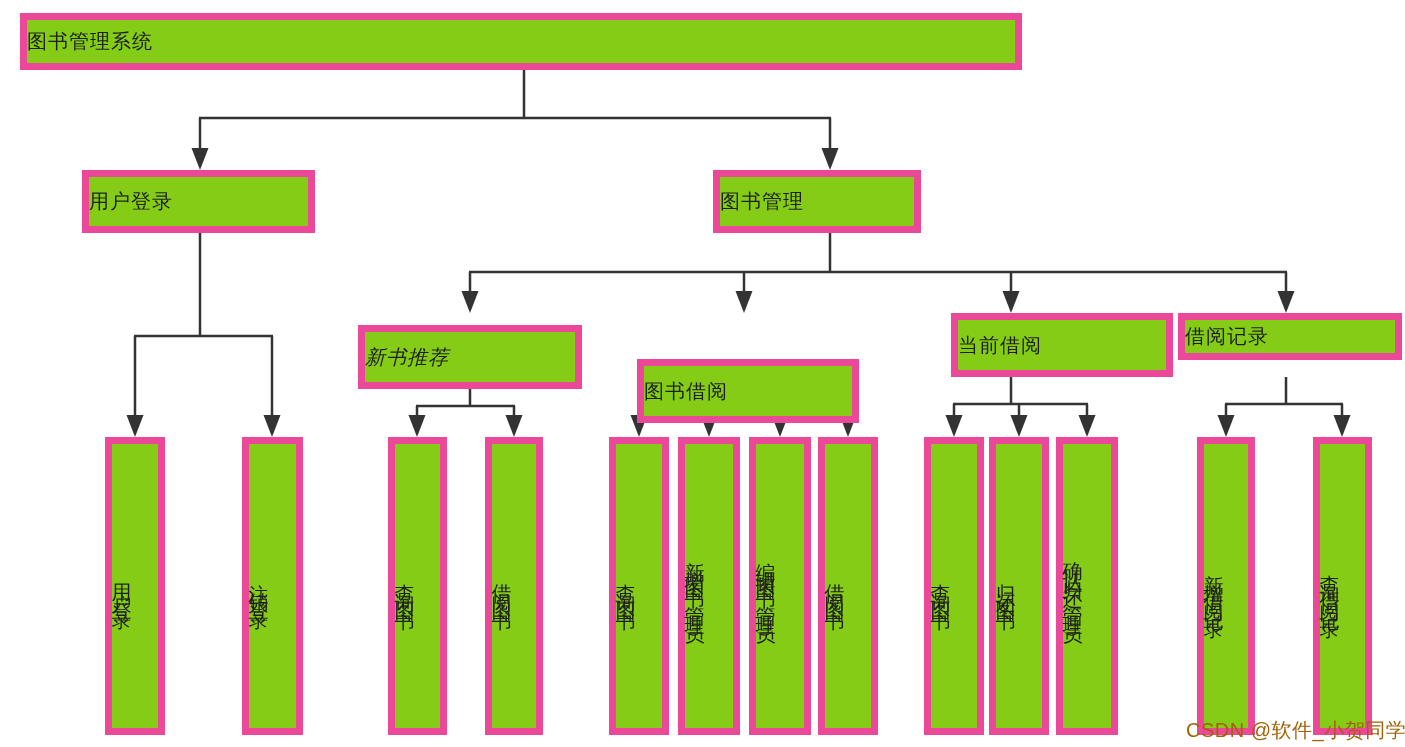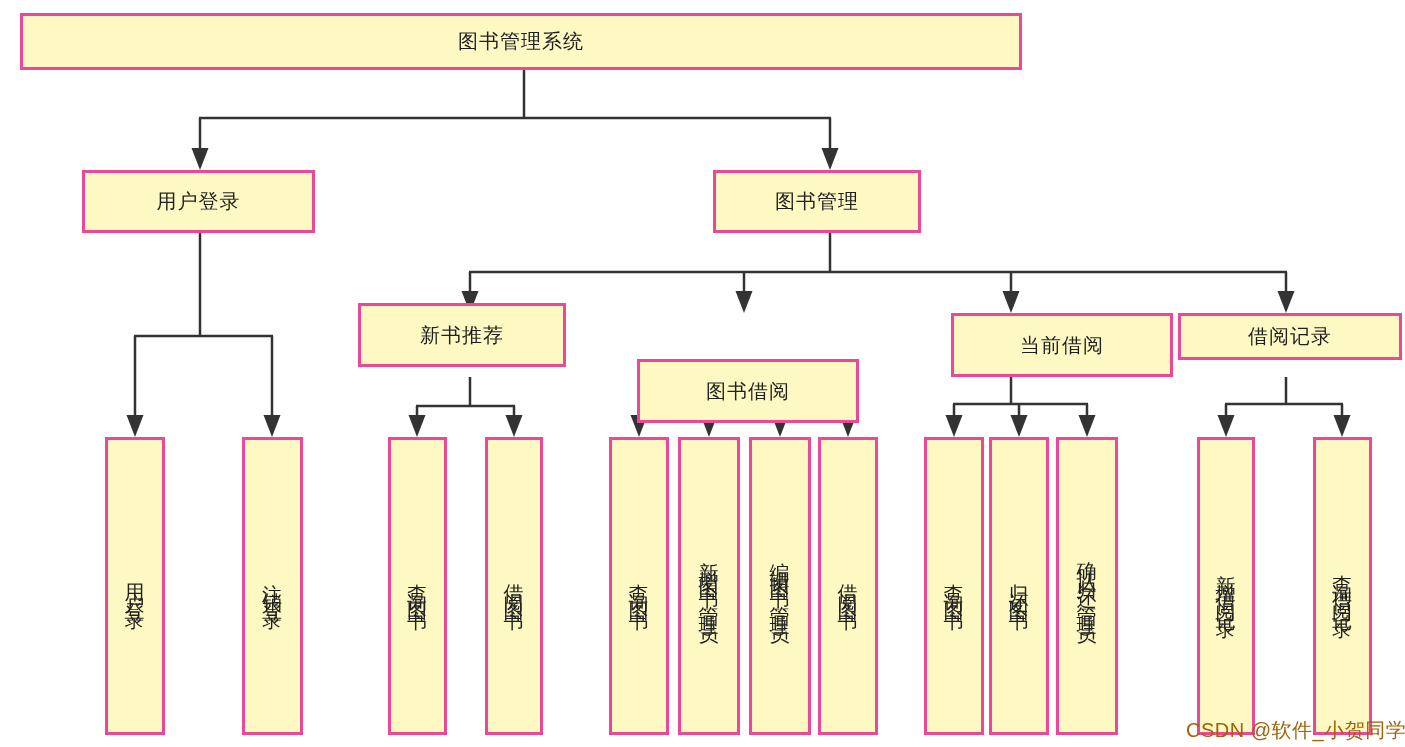--- a/index.html
+++ b/index.html
@@ -2,32 +2,32 @@
 <html><head>
 <meta charset="utf-8">
 <style>
   html,body{margin:0;padding:0;background:#fff;}
   #stage{
     position:relative;width:1405px;height:747px;background:#fff;overflow:hidden;
     font-family:"Liberation Sans","DejaVu Sans",sans-serif;
   }
   #wires{position:absolute;left:0;top:0;width:1405px;height:747px;}
   .node{
-    position:absolute;box-sizing:border-box;background:#fef9c3;
-    border:3px solid #ec4899;display:flex;align-items:center;justify-content:center;
+    position:absolute;box-sizing:border-box;background:#84cc16;
+    border:7px solid #ec4899;display:flex;align-items:center;
     color:#1f1f1f;font-size:20px;letter-spacing:1px;
   }
   .leaf span{
     writing-mode:vertical-rl;text-orientation:mixed;
     font-size:20px;letter-spacing:9px;line-height:1;color:#1f1f1f;
   }
   .root{left:20px;top:13px;width:1002px;height:57px;}
   .n-user-login{left:82px;top:170px;width:233px;height:63px;}
   .n-book-mgmt{left:713px;top:170px;width:208px;height:63px;}
-  .n-new-book{left:358px;top:303px;width:208px;height:64px;}
+  .n-new-book{left:358px;top:325px;width:224px;height:64px;font-style:italic;}
   .n-book-borrow{left:637px;top:313px;width:222px;height:64px;margin-top:46px;}
   .n-current-borrow{left:903px;top:313px;width:222px;height:64px;margin-left:48px;}
   .n-borrow-records{left:1178px;top:313px;width:224px;height:47px;}
   .leaf{top:437px;height:298px;}
   .lf1{left:105px;width:60px;}
   .lf2{left:242px;width:61px;}
   .lf3{left:388px;width:59px;}
   .lf4{left:485px;width:58px;}
   .lf5{left:609px;width:60px;}
   .lf6{left:678px;width:62px;}

